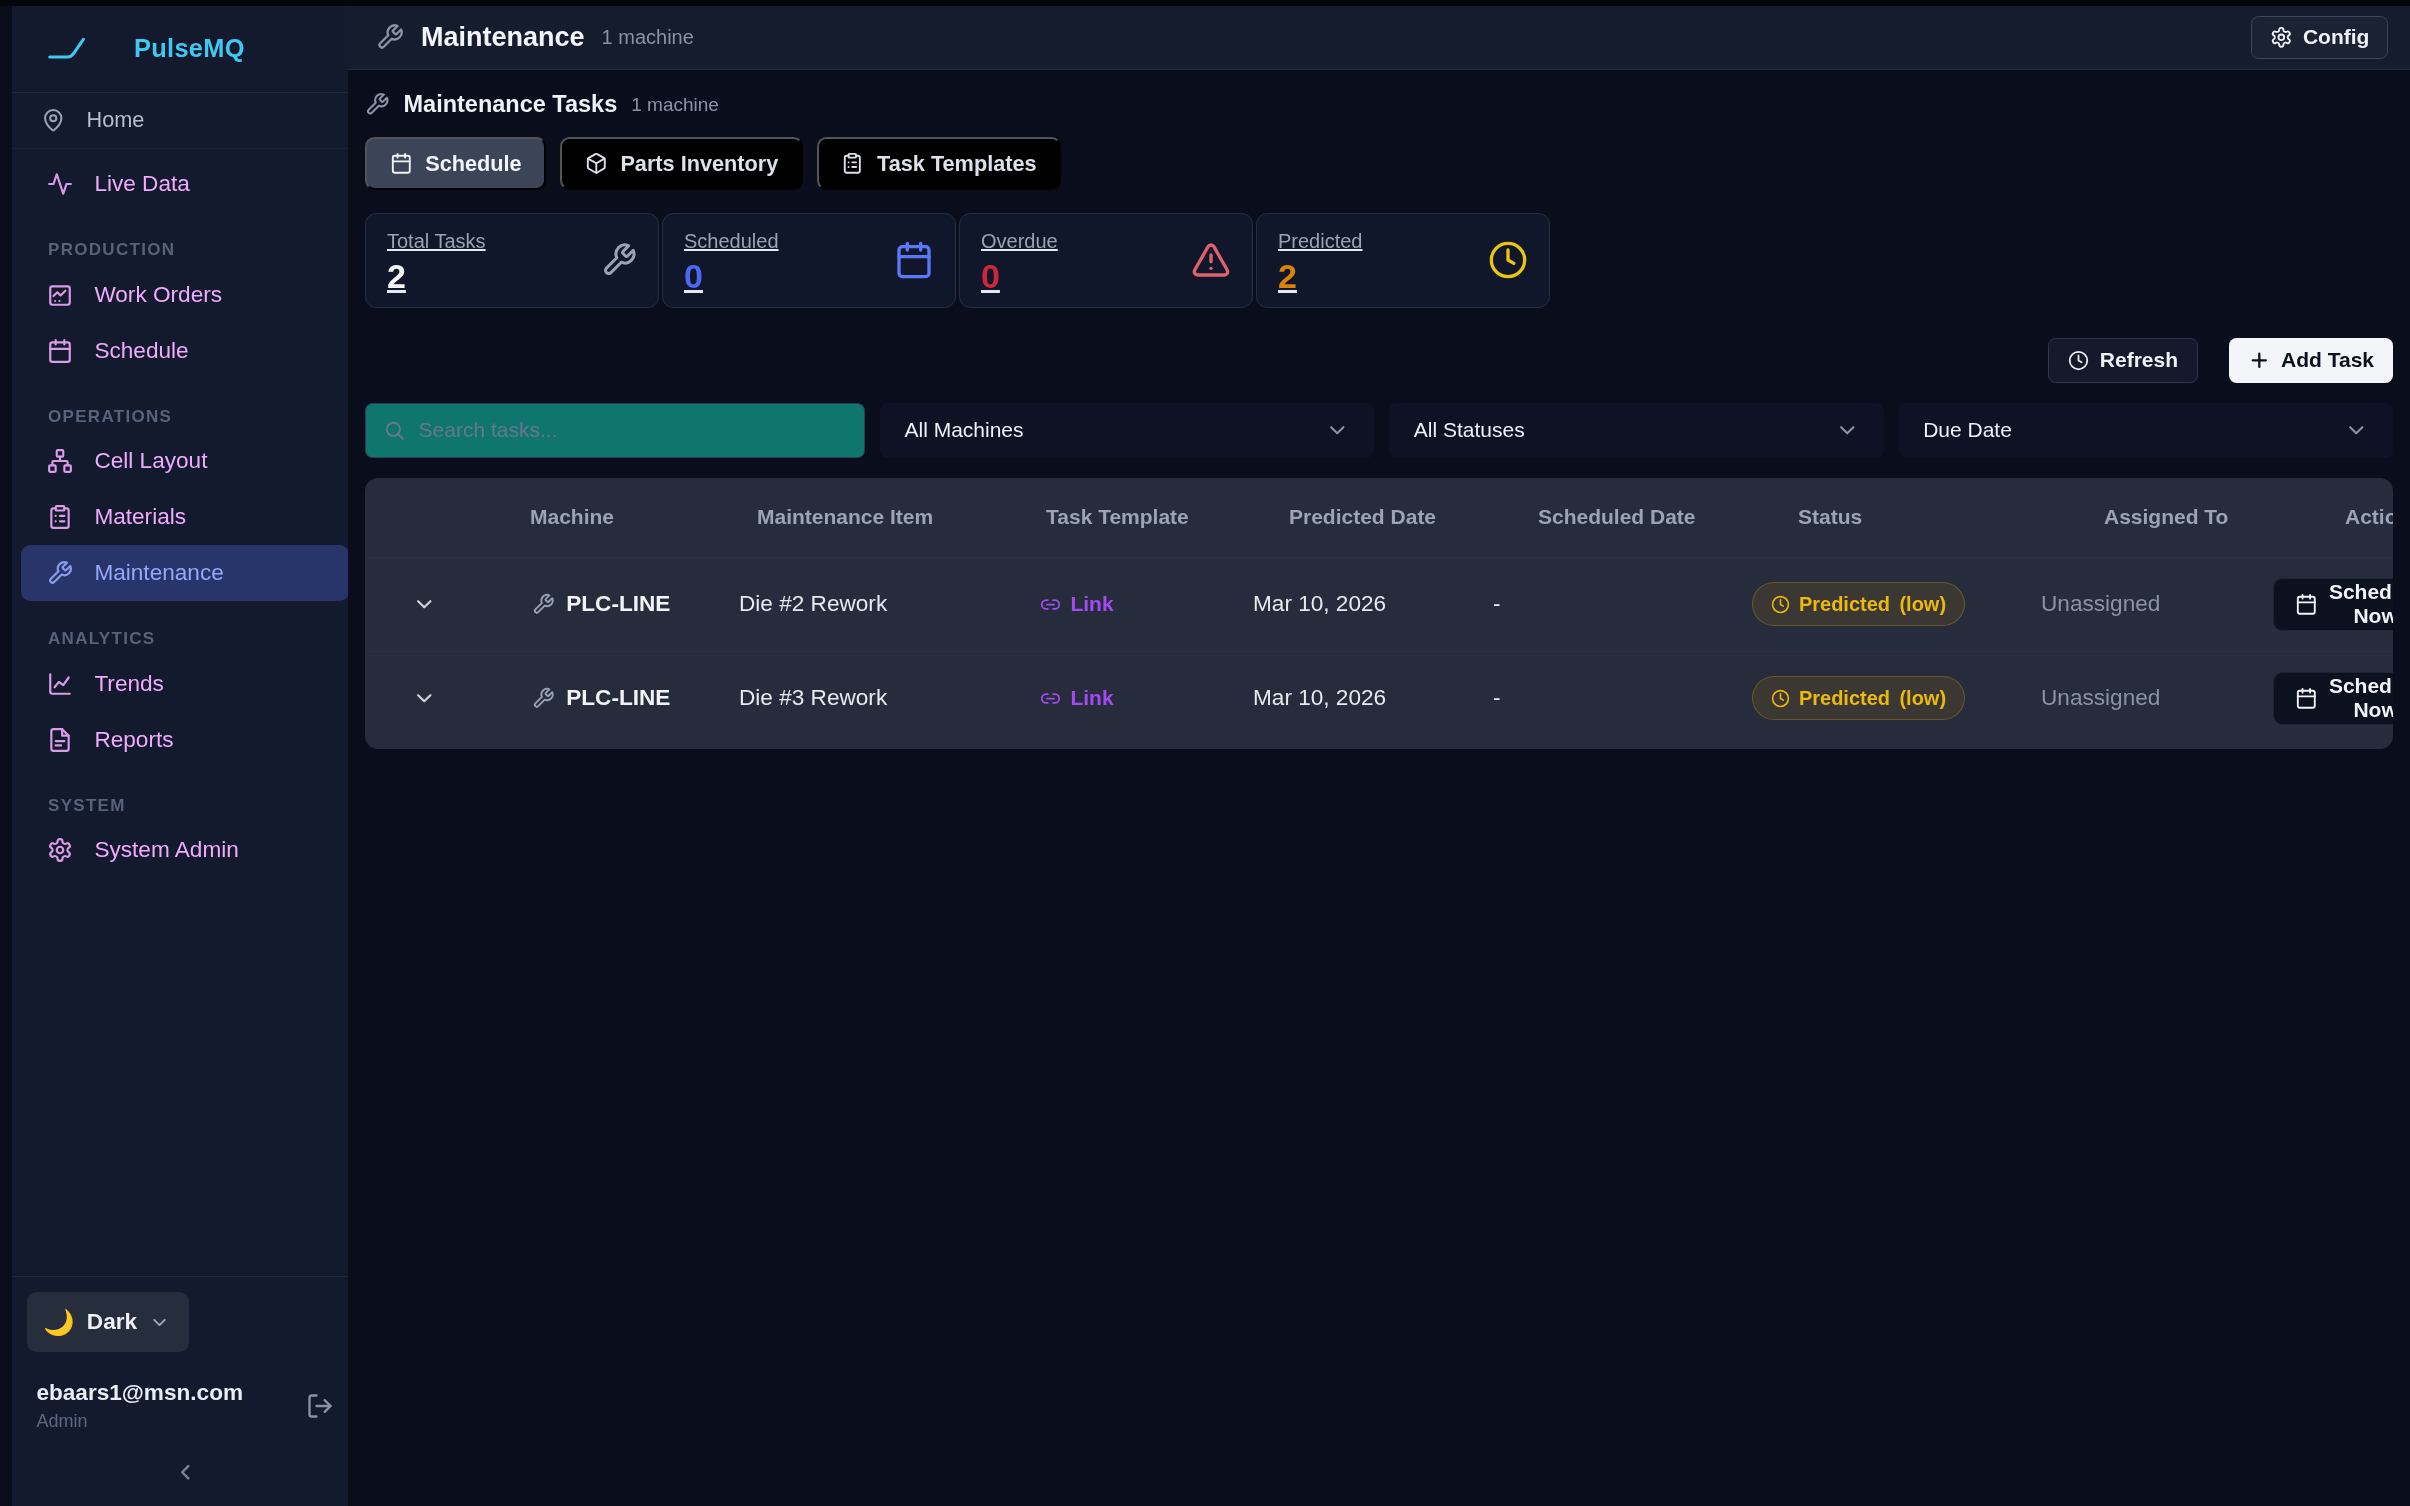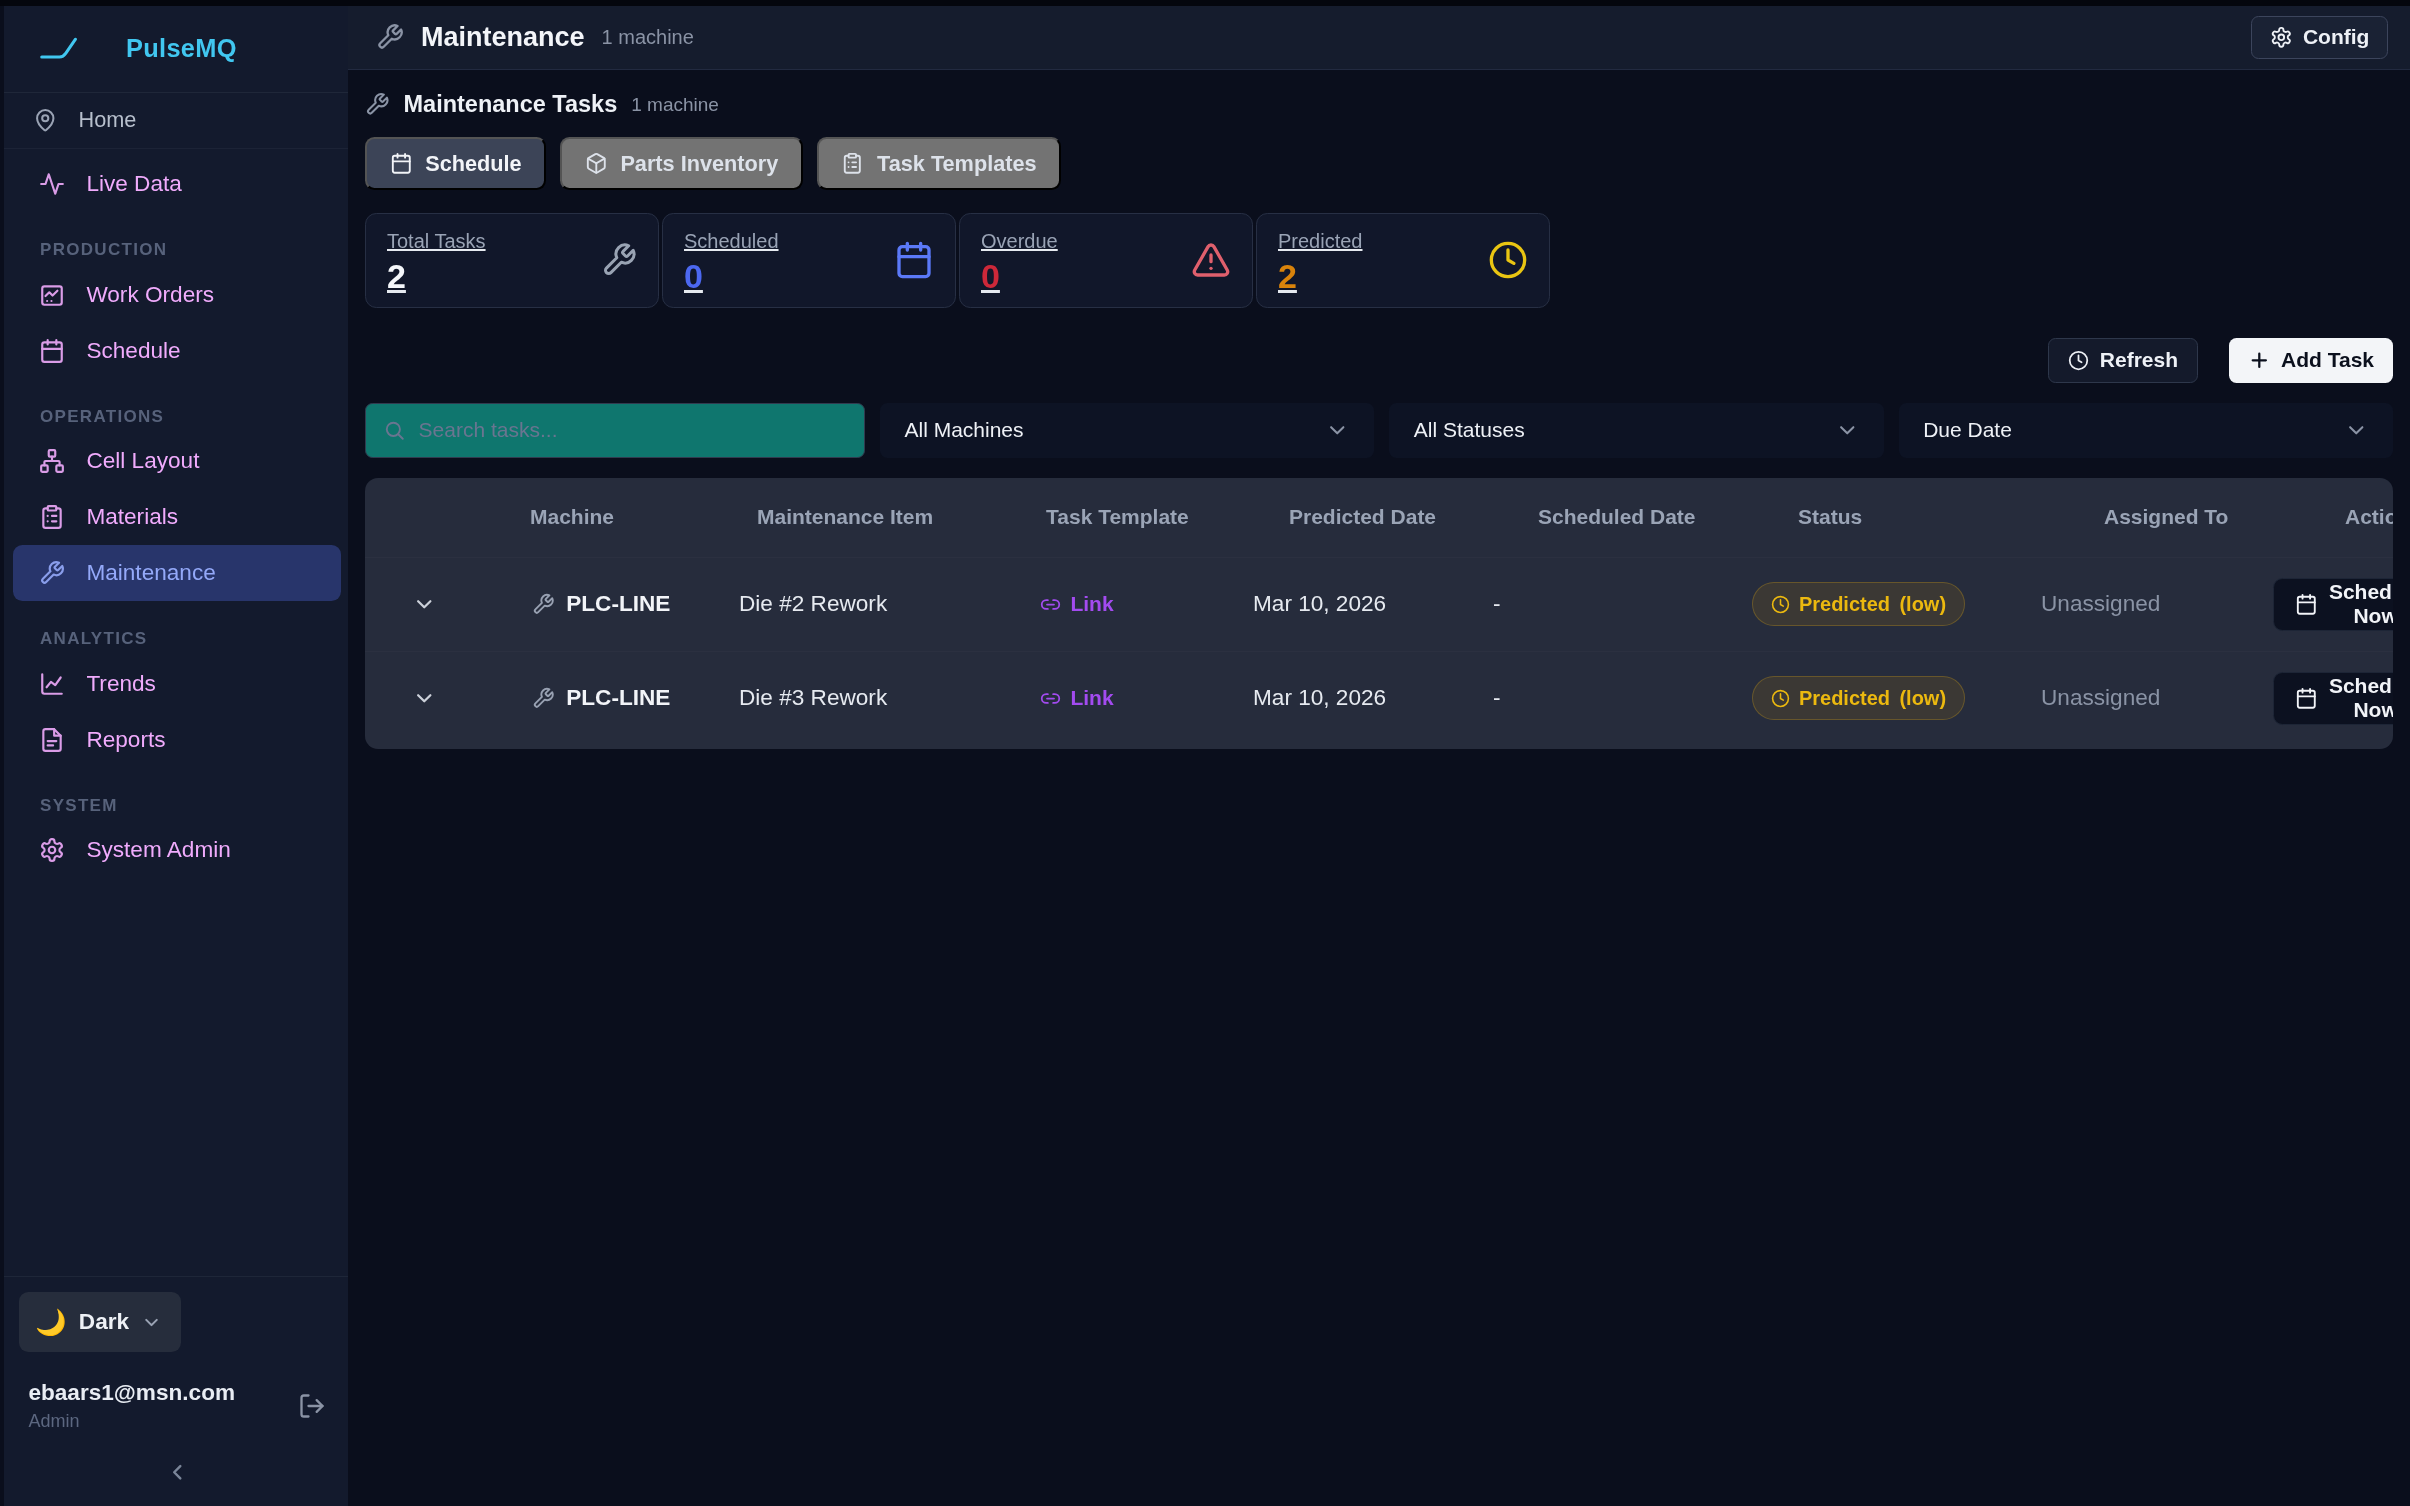--- a/index.html
+++ b/index.html
@@ -7,21 +7,21 @@
   body {
     position:relative;
     background:#0a0e1c;
     font-family:"Liberation Sans","DejaVu Sans",sans-serif;
     color:#e6eaf0;
   }
   .top-strip { position:absolute; top:0; left:0; right:0; height:5.6px; background:#04060d; z-index:50; }
 
   
   .sidebar {
-    position:absolute; left:4px; top:5.6px; bottom:0; width:347px;
+    position:absolute; left:12px; top:5.6px; bottom:0; width:347px;
     background:#131a2d; border-right:0.9px solid #202840;
     display:flex; flex-direction:column;
   }
   .logo-row { flex:none; height:87px; border-bottom:0.9px solid #1f2739; display:flex; align-items:center; padding-left:34px; gap:45px; }
   .logo-text { color:#41c7f0; font-size:25.4px; font-weight:bold; letter-spacing:0.3px; }
   .home-row { flex:none; height:56px; border-bottom:0.9px solid #1c2336; display:flex; align-items:center; gap:21px; padding-left:29px; color:#b7bfcc; font-size:21.7px; }
   .nav { flex:none; padding-top:7.5px; }
   .nav-item {
     height:56px; margin:0 9.4px; border-radius:9.4px;
     display:flex; align-items:center; gap:21px; padding-left:26px;
@@ -50,21 +50,21 @@
   .machine-count { font-size:20px; color:#8a93a5; }
   .config-btn { margin-left:auto; height:43px; padding:0 18px; border:0.9px solid #3c455c; border-radius:7.5px; background:#1a2234; display:flex; align-items:center; gap:10.4px; font-size:21px; font-weight:700; color:#eef1f6; }
 
   
   .main { position:absolute; left:348px; right:0; top:70px; bottom:0; background:#0a0e1c; padding:0 18px 0 17px; }
   .section-row { margin-top:21px; display:flex; align-items:center; gap:14px; }
   .section-title { font-size:23.5px; font-weight:700; color:#eef1f6; }
   .section-count { font-size:19px; color:#8a93a5; }
 
   .tabs { margin-top:19px; display:flex; gap:14px; }
-  .tab { height:53px; border-radius:9.4px; padding:0 22.6px; display:flex; align-items:center; gap:13px; font-size:21.7px; font-weight:700; color:#dde2ea; background:#737373; }
+  .tab { height:53px; border-radius:9.4px; padding:0 22.6px; display:flex; align-items:center; gap:13px; font-size:21.7px; font-weight:700; color:#dde2ea; background:#000000; }
   .tab.active { background:#3c4457; color:#f2f4f8; }
 
   .stats { margin-top:22.6px; display:flex; gap:3px;text-decoration:underline; }
   .stat-card { width:294px; height:95px; background:#11172a; border:0.9px solid #272f44; border-radius:11.3px; position:relative; padding:16px 21px; }
   .stat-label { font-size:20px; color:#99a3b5; }
   .stat-value { margin-top:4.7px; font-size:34px; font-weight:700; }
   .stat-icon { position:absolute; right:21px; top:50%; transform:translateY(-50%); display:flex; }
   .v-white { color:#f4f6fa; } .v-blue { color:#4c68f0; } .v-red { color:#cd2839; } .v-orange { color:#d9830b; }
 
   .toolbar { margin-top:30px; display:flex; justify-content:flex-end; gap:14px; }

